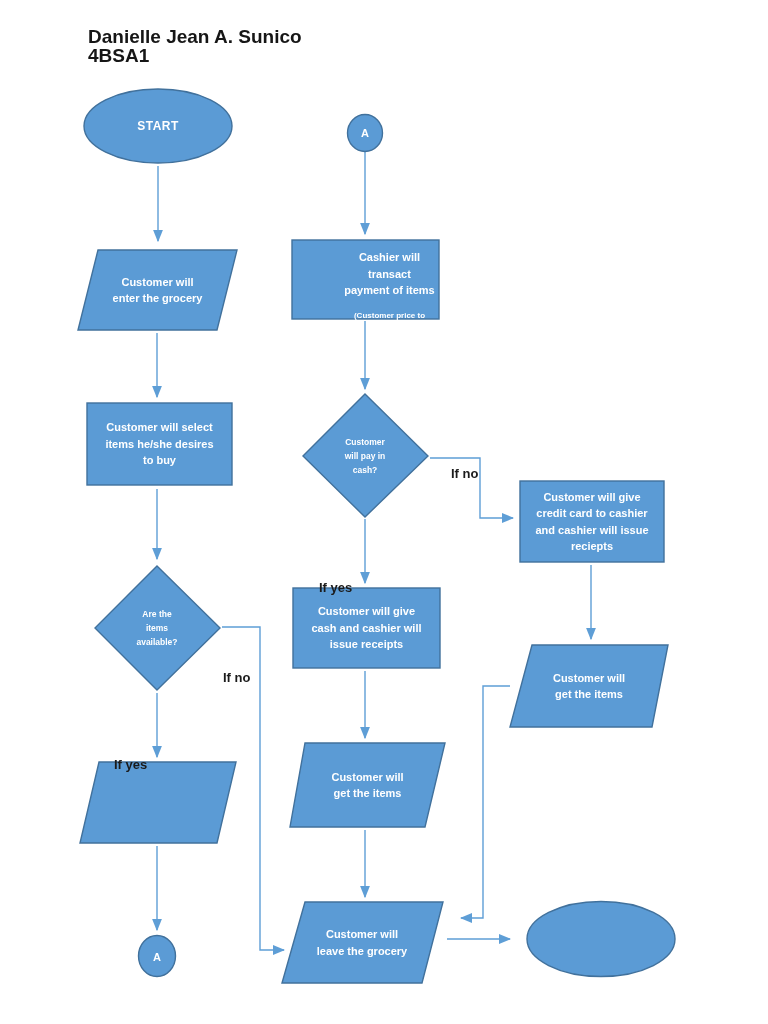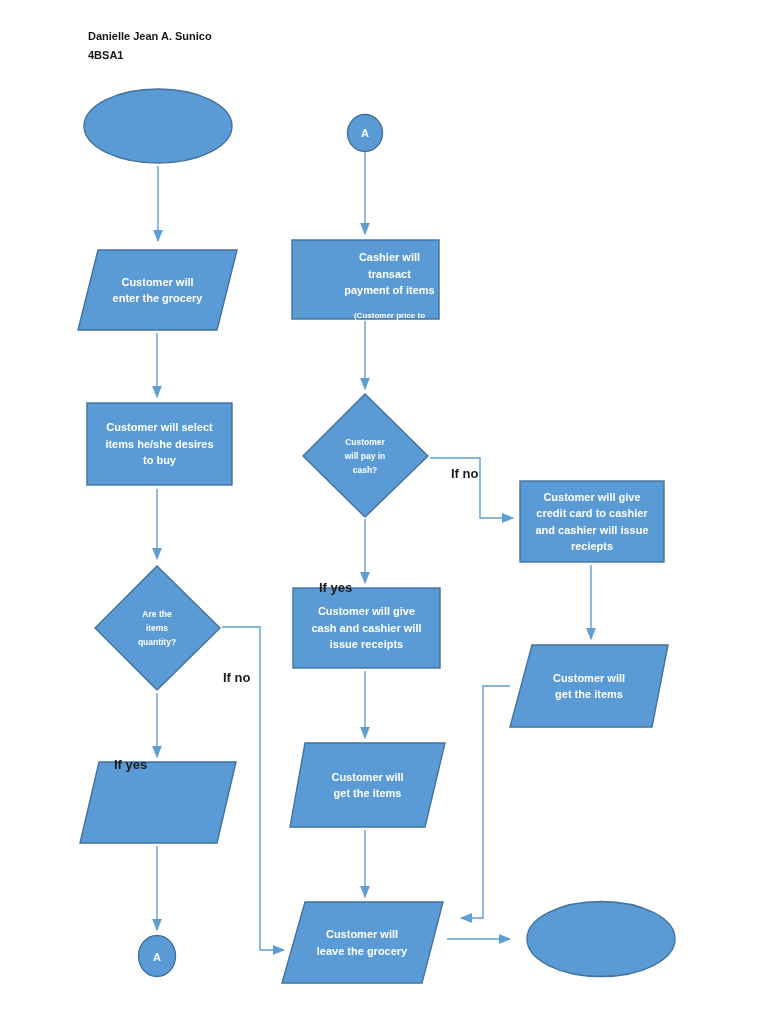--- a/index.html
+++ b/index.html
@@ -3,21 +3,21 @@
 <meta charset="utf-8">
 <style>
   html,body { margin:0; padding:0; background:#ffffff; }
   .canvas {
     position:relative; width:768px; height:1024px; background:#ffffff;
     font-family:"Liberation Sans", sans-serif; overflow:hidden;
   }
   svg.layer { position:absolute; left:0; top:0; }
   .author {
     position:absolute; left:88px; top:27px; color:#161616;
-    font-size:11px; font-weight:bold; line-height:19px; white-space:pre-line;
+    font-size:19px; font-weight:bold; line-height:19px; white-space:pre-line;
   }
   .lbl {
     position:absolute; display:flex; align-items:center; justify-content:center;
     text-align:center; color:#ffffff; font-weight:bold; white-space:pre-line;
     pointer-events:none;
   }
   .box-lbl   { font-size:11px;  line-height:16.5px; }
   .diam-lbl  { font-size:8.5px; line-height:14px; }
   .term-lbl  { font-size:12px;  letter-spacing:0.5px; }
   .conn-lbl  { font-size:11px; }
@@ -72,20 +72,21 @@
       <polygon points="157,566 220,628 157,690 95,628"></polygon>
       <polygon points="99,762 236,762 217,843 80,843"></polygon>
       <polygon points="305,743 445,743 425,827 290,827"></polygon>
       <polygon points="532,645 668,645 652,727 510,727"></polygon>
       <polygon points="305,902 443,902 422,983 282,983"></polygon>
       <ellipse cx="601" cy="939" rx="74" ry="37.5"></ellipse>
       <ellipse cx="157" cy="956" rx="18.5" ry="20.5"></ellipse>
     </g>
   </svg>
 
+  <div class="lbl term-lbl" style="left:84px;top:89px;width:148px;height:74px;">START</div>
 
   <div class="lbl conn-lbl" style="left:347px;top:115px;width:36px;height:36px;">A</div>
 
   <div class="lbl box-lbl" style="left:85px;top:252px;width:145px;height:76px;">Customer will
 enter the grocery</div>
 
   <div class="lbl box-lbl stack" style="left:292px;top:240px;width:147px;height:79px;padding-left:48px;">
     <div>Cashier will transact
 payment of items</div>
     <div class="note-lbl">(Customer price to quantity)</div>
@@ -103,21 +104,21 @@
 credit card to cashier
 and cashier will issue
 reciepts</div>
 
   <div class="lbl box-lbl" style="left:293px;top:588px;width:147px;height:80px;">Customer will give
 cash and cashier will
 issue receipts</div>
 
   <div class="lbl diam-lbl" style="left:107px;top:586px;width:100px;height:84px;">Are the
 items
-quantity?</div>
+available?</div>
 
 
   <div class="lbl box-lbl" style="left:300px;top:743px;width:135px;height:84px;">Customer will
 get the items</div>
 
   <div class="lbl box-lbl" style="left:520px;top:645px;width:138px;height:82px;">Customer will
 get the items</div>
 
   <div class="lbl box-lbl" style="left:292px;top:902px;width:140px;height:81px;">Customer will
 leave the grocery</div>

